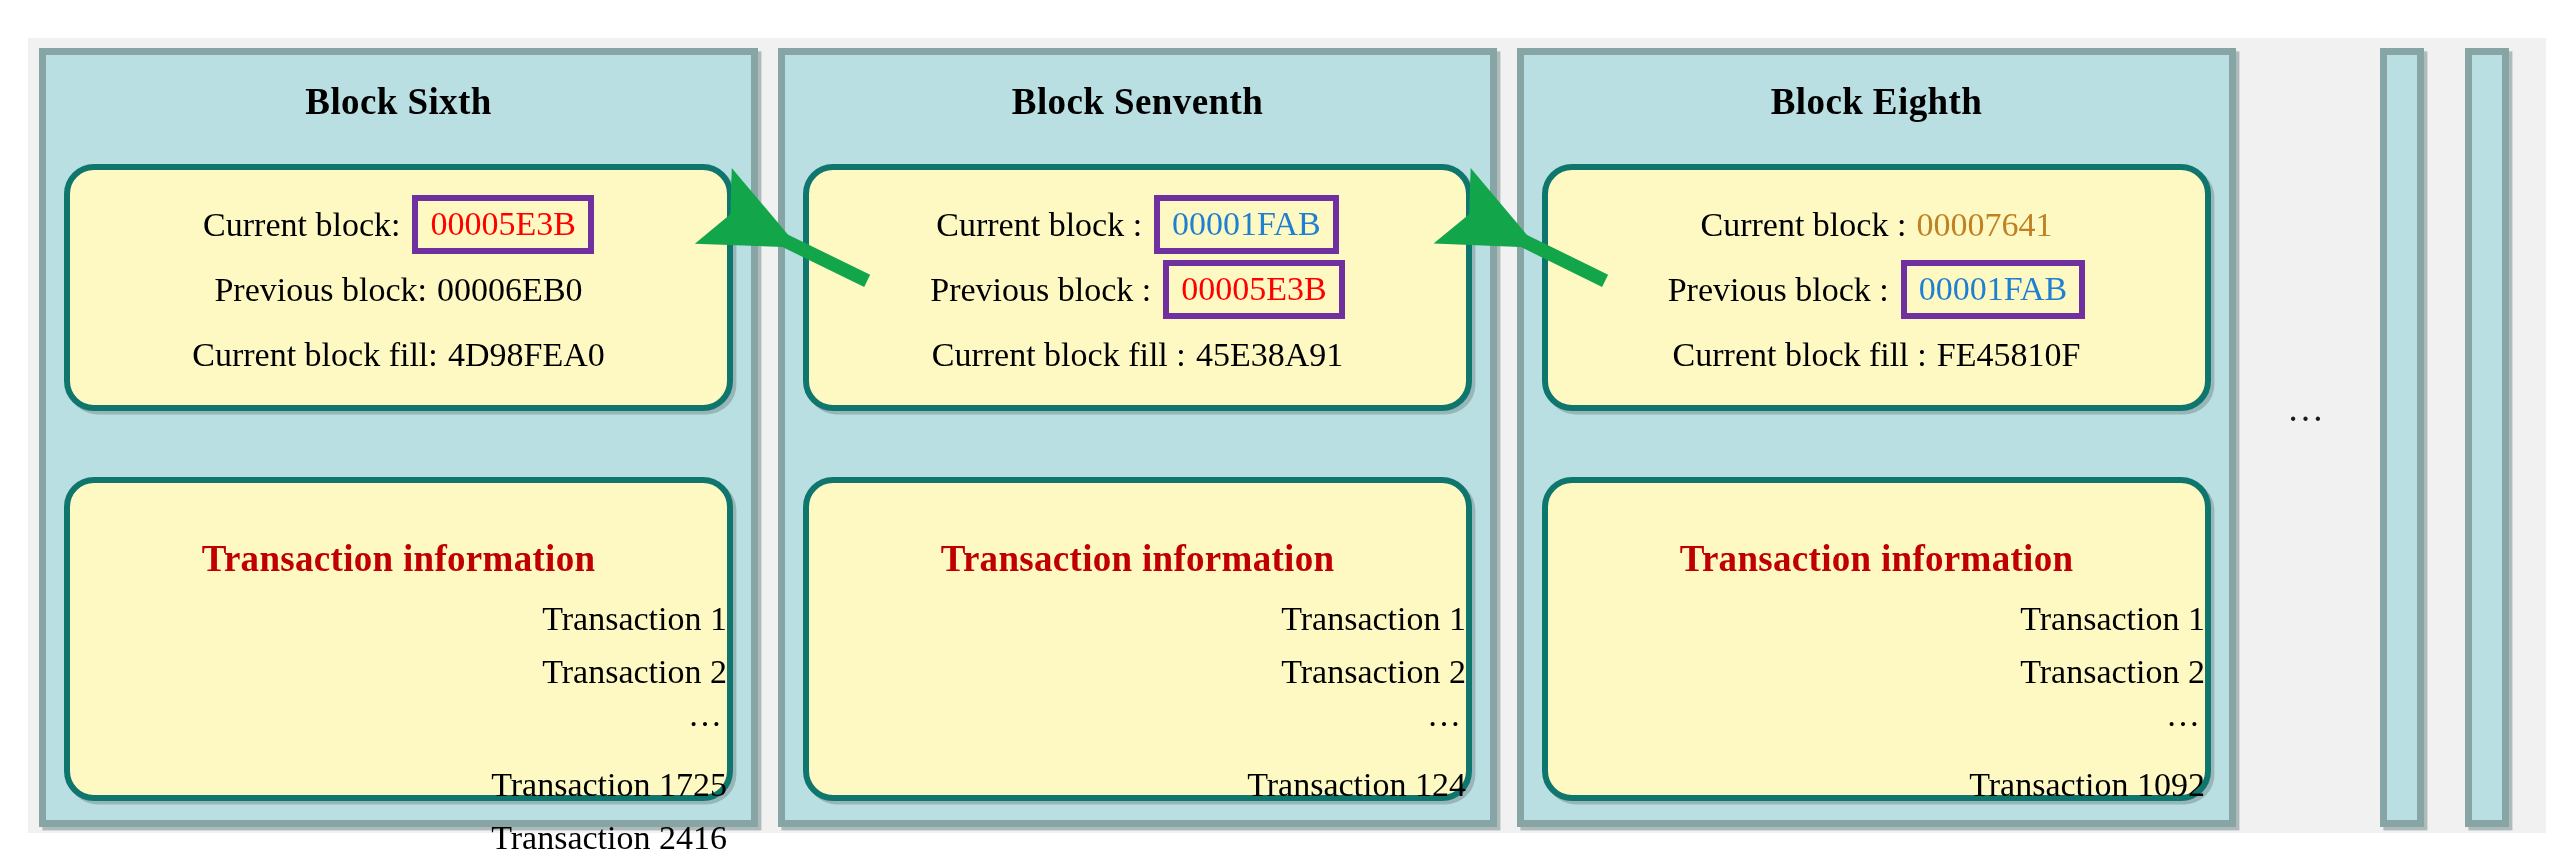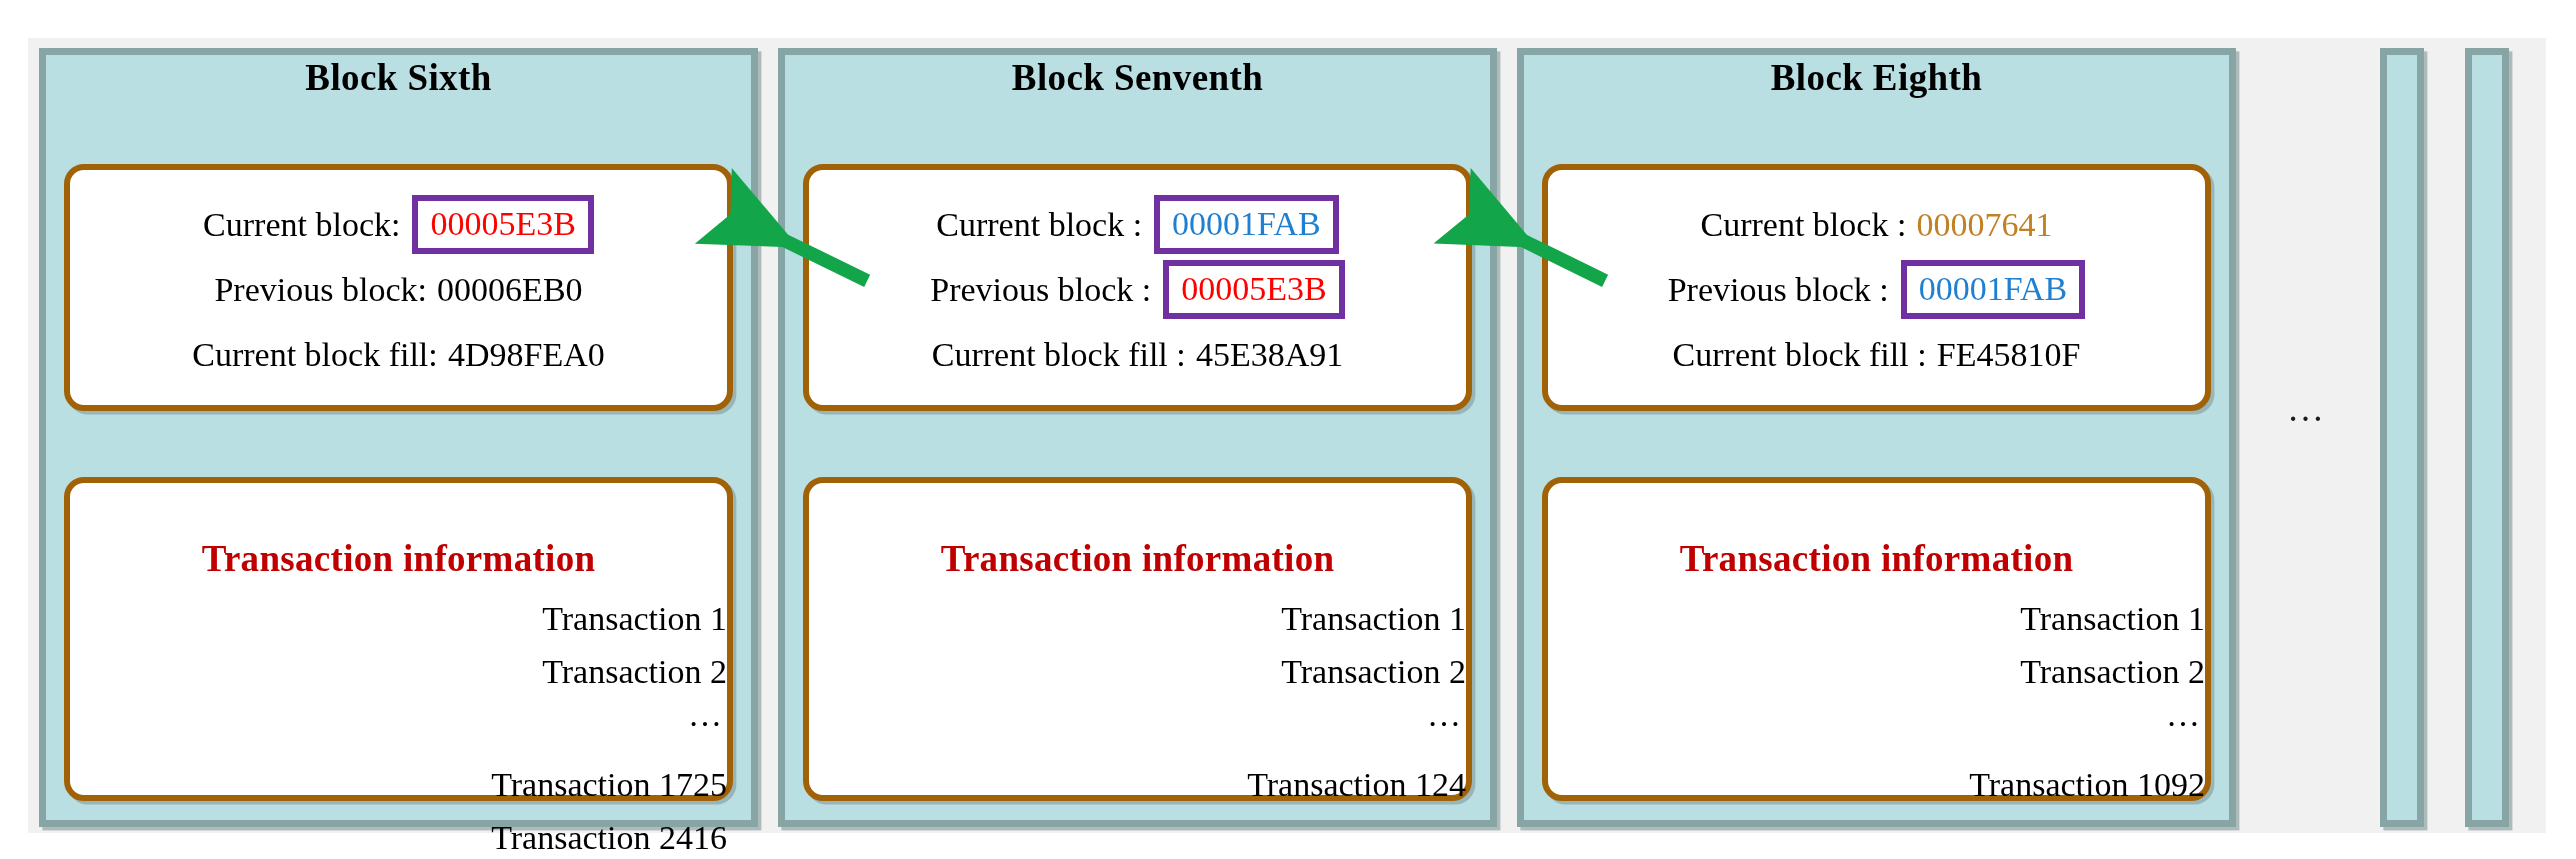--- a/index.html
+++ b/index.html
@@ -40,31 +40,31 @@
   .strip.s1{left:2380px;}
   .strip.s2{left:2465px;}
 
   
   .block-title{
     text-align:center;
     font-weight:bold;
     font-size:37px;
     line-height:39px;
     color:#000000;
-    padding-top:3px;
+    padding-top:27px;
     letter-spacing:0.4px;
     font-family:Liberation Serif, serif;
   }
 
   
   .panel{
     position:absolute;left:18px;right:18px;
-    background:#ffffff;
-    border:6px solid #a16207;
-    border-radius:20px;
+    background:#fef9c3;
+    border:6px solid #0f766e;
+    border-radius:30px;
     box-sizing:border-box;
     box-shadow:3.4px 3.4px 0 0 rgba(120,140,140,.5);
   }
   .panel.header{top:109px;height:247px;}
   .panel.tx{top:422px;bottom:18.7px;}
 
   
   .hrow{
     display:flex;
     align-items:center;

